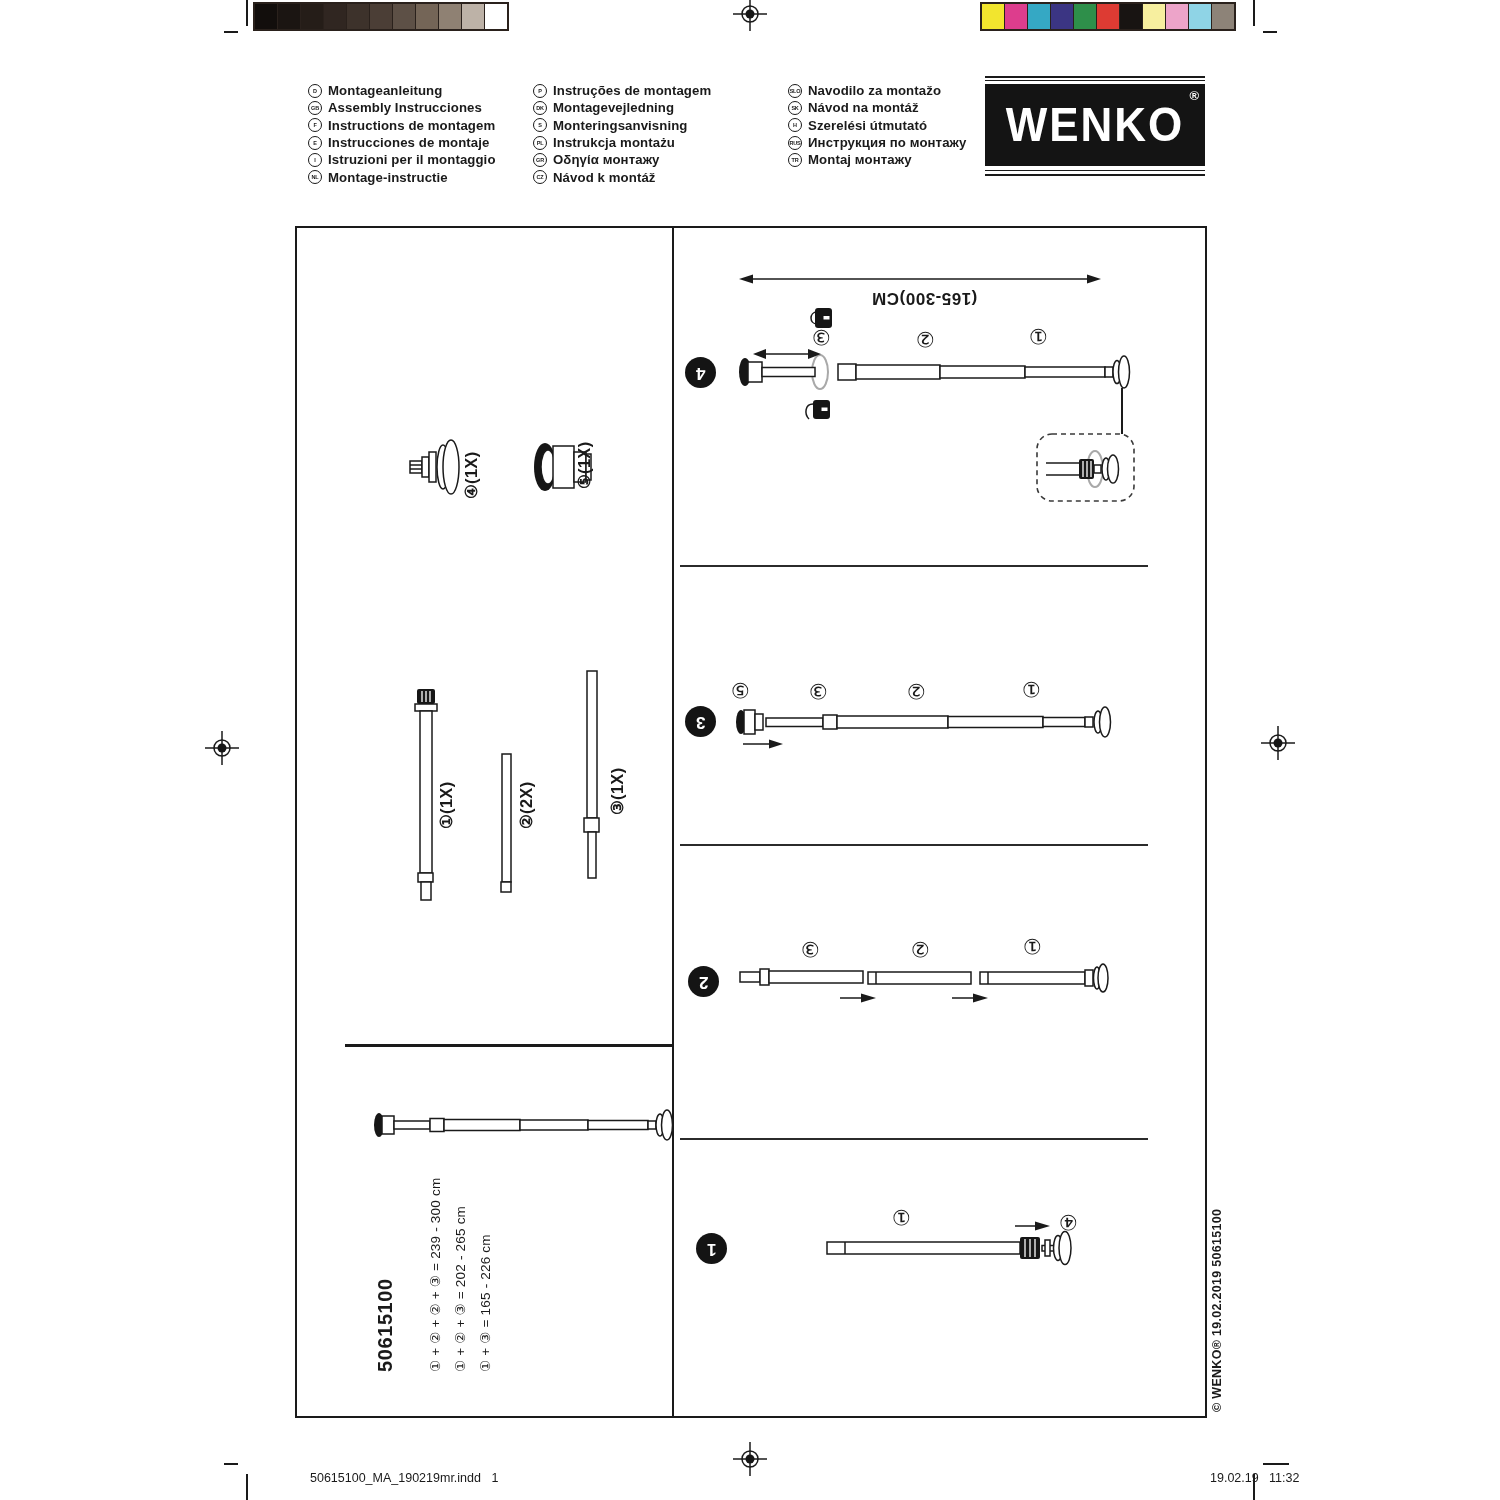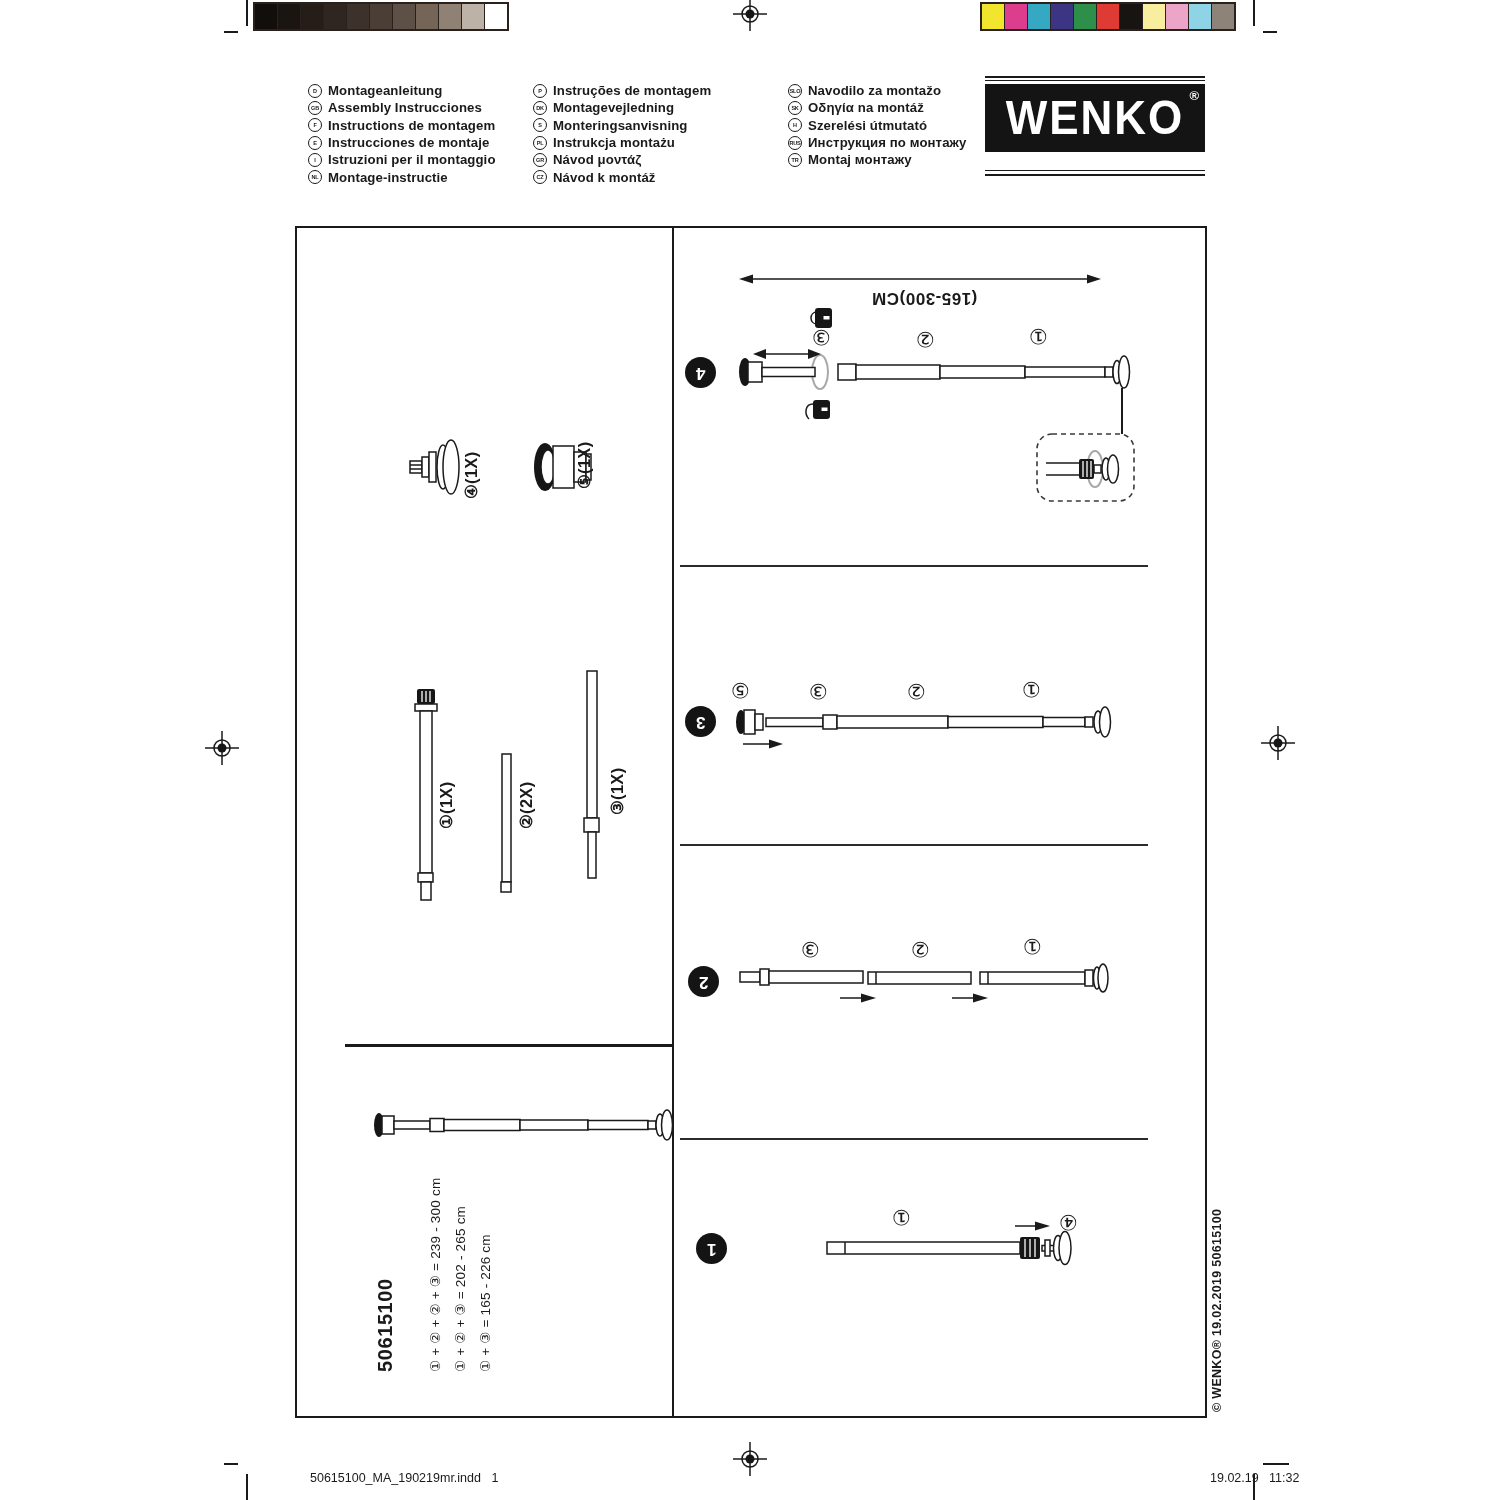--- a/index.html
+++ b/index.html
@@ -13,21 +13,21 @@
   .calbar span:last-child{border-right:none;}
   
   .lang-col{position:absolute;}
   .lang-item{display:flex;align-items:center;height:17.3px;}
   .lang-badge{flex:0 0 auto;width:12px;height:12px;border:1.2px solid #1a1a1a;border-radius:50%;
       display:inline-flex;align-items:center;justify-content:center;
       font-size:5.5px;font-weight:bold;letter-spacing:-0.2px;margin-right:6px;}
   .lang-label{font-size:13.2px;font-weight:bold;letter-spacing:0.1px;}
   
   .logo-rule{position:absolute;left:0;width:220px;height:2px;background:#1a1a1a;}
-  .logo-box{position:absolute;left:0;top:8px;width:220px;height:68px;background:#141414;
+  .logo-box{position:absolute;left:0;top:8px;width:220px;height:82px;background:#141414;
       display:flex;align-items:center;justify-content:center;}
   .logo-word{color:#fff;font-size:44px;font-weight:bold;letter-spacing:2px;transform:scaleY(1.08);}
   .logo-reg{position:absolute;right:6px;top:4px;color:#fff;font-size:13px;font-weight:bold;}
   
   .frame{position:absolute;left:295px;top:226px;width:908px;height:1188px;border:2px solid #1a1a1a;}
   .vdivider{position:absolute;left:672px;top:226px;width:2px;height:1190px;background:#1a1a1a;}
   .hsep{position:absolute;height:2px;background:#2b2b2b;}
   
   .vtext{position:absolute;transform-origin:0 0;transform:rotate(-90deg);white-space:nowrap;}
   .circnum{position:absolute;font-size:21px;line-height:1;color:#1a1a1a;transform:rotate(180deg);}
@@ -148,35 +148,35 @@
     <div class="lang-item">
         <span class="lang-badge">S</span>
         <span class="lang-label">Monteringsanvisning</span>
       </div>
     <div class="lang-item">
         <span class="lang-badge">PL</span>
         <span class="lang-label">Instrukcja montażu</span>
       </div>
     <div class="lang-item">
         <span class="lang-badge">GR</span>
-        <span class="lang-label">Návod μοντάζ</span>
+        <span class="lang-label">Οδηγία монтажу</span>
       </div>
     <div class="lang-item">
         <span class="lang-badge">CZ</span>
         <span class="lang-label">Návod k montáž</span>
       </div>
   </div>
   <div class="lang-col" style="left:788px;top:82px;">
     <div class="lang-item">
         <span class="lang-badge">SLO</span>
         <span class="lang-label">Navodilo za montažo</span>
       </div>
     <div class="lang-item">
         <span class="lang-badge">SK</span>
-        <span class="lang-label">Οδηγία na montáž</span>
+        <span class="lang-label">Návod na montáž</span>
       </div>
     <div class="lang-item">
         <span class="lang-badge">H</span>
         <span class="lang-label">Szerelési útmutató</span>
       </div>
     <div class="lang-item">
         <span class="lang-badge">RUS</span>
         <span class="lang-label">Инструкция по монтажу</span>
       </div>
     <div class="lang-item">

